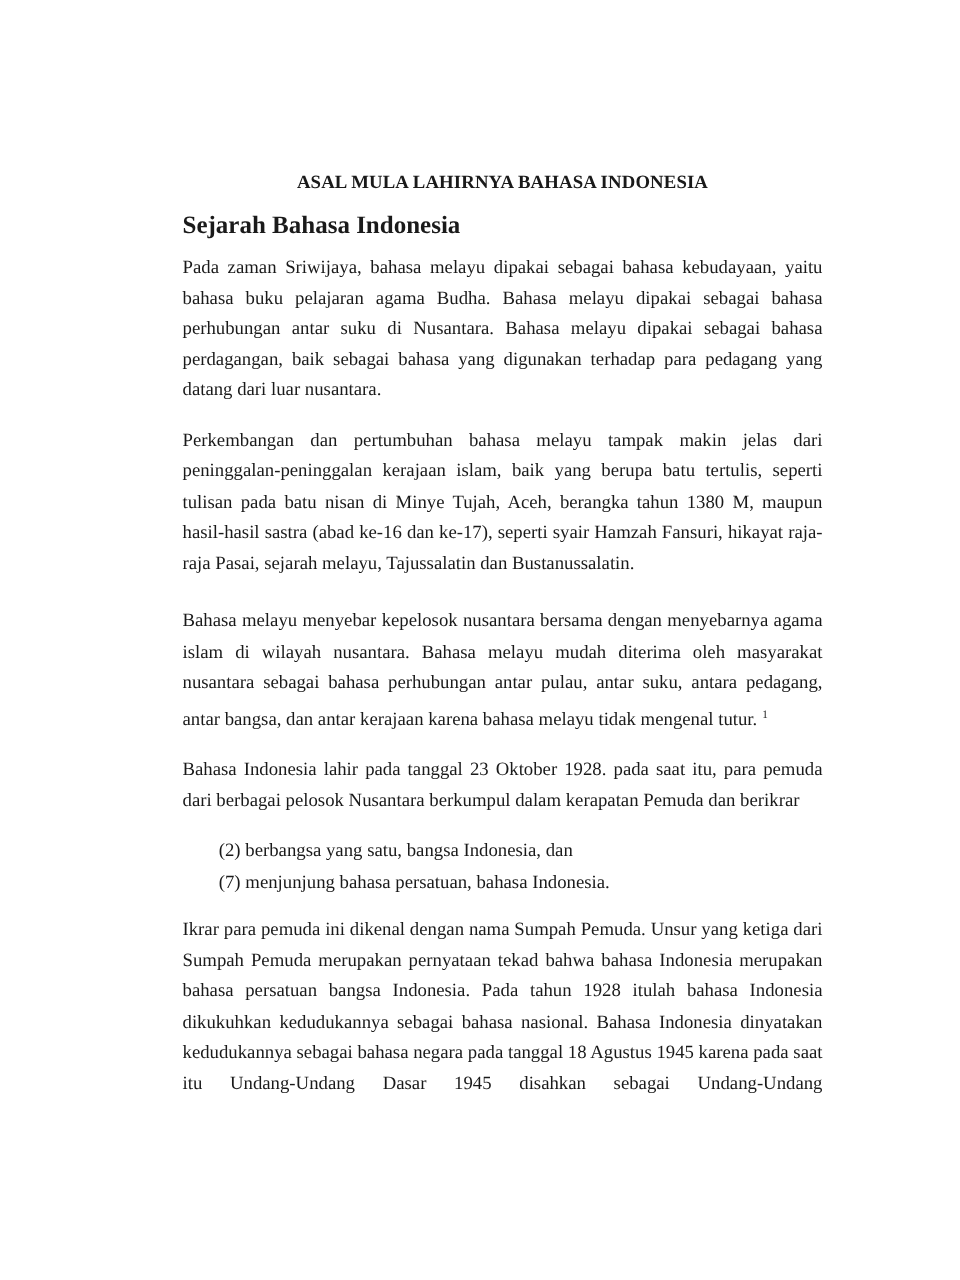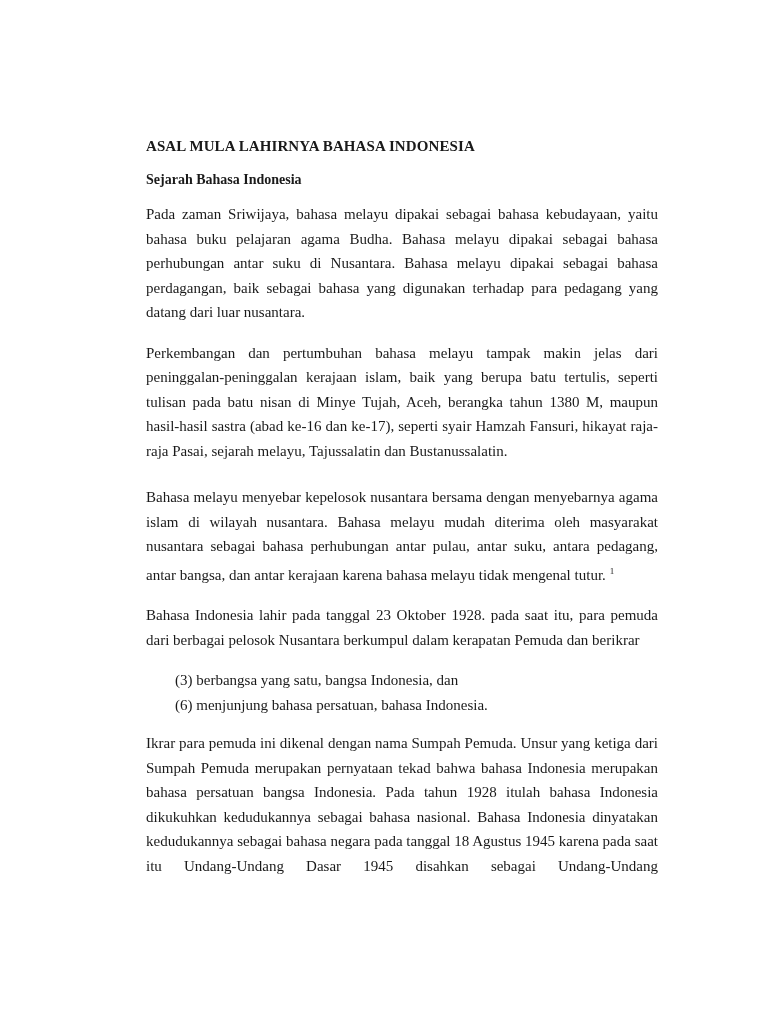--- a/index.html
+++ b/index.html
@@ -21,24 +21,25 @@
       top: 136px;
       width: 512px;
       font-size: 15px;
     }
     .title {
       font-weight: bold;
       font-size: 15px;
       line-height: 20px;
       margin: 0 0 14px 0;
       letter-spacing: 0.1px;
+      text-align: center;
     }
     .subtitle {
       font-weight: bold;
-      font-size: 14px;
+      font-size: 20px;
       line-height: 20px;
       margin: 0 0 10px 0;
     }
     .para {
       text-align: justify;
       line-height: 24.5px;
       margin: 12px 0 10px 0;
     }
     .para.last-line-justify {
       text-align-last: justify;
@@ -67,18 +68,18 @@
 
   <p class="para gap-mid"><span>Pada zaman Sriwijaya, bahasa melayu dipakai sebagai bahasa kebudayaan, yaitu bahasa buku  pelajaran agama Budha. Bahasa melayu dipakai sebagai bahasa perhubungan antar suku di Nusantara. Bahasa melayu dipakai sebagai bahasa perdagangan, baik sebagai bahasa yang digunakan terhadap para pedagang yang datang dari luar nusantara.</span></p>
 
   <p class="para gap-large"><span>Perkembangan dan pertumbuhan bahasa melayu tampak makin jelas dari peninggalan-peninggalan kerajaan islam, baik yang berupa batu tertulis, seperti tulisan pada batu nisan di Minye Tujah, Aceh, berangka tahun 1380 M, maupun hasil-hasil sastra (abad ke-16 dan ke-17), seperti syair Hamzah Fansuri, hikayat raja-raja Pasai, sejarah melayu, Tajussalatin dan Bustanussalatin.</span></p>
 
   <p class="para gap-mid"><span>Bahasa melayu menyebar kepelosok nusantara bersama dengan menyebarnya agama islam di wilayah nusantara. Bahasa melayu mudah diterima oleh masyarakat nusantara sebagai bahasa perhubungan antar pulau, antar suku, antara pedagang, antar bangsa, dan antar kerajaan karena bahasa melayu tidak mengenal tutur.</span><sup class="fn">1</sup></p>
 
   <p class="para gap-mid"><span>Bahasa Indonesia lahir pada tanggal 23 Oktober 1928. pada saat itu, para pemuda dari berbagai pelosok Nusantara berkumpul dalam kerapatan Pemuda dan berikrar</span></p>
 
   <ul class="oath-list">
-    <li>(3) berbangsa yang satu, bangsa Indonesia, dan</li>
-    <li>(6) menjunjung bahasa persatuan, bahasa Indonesia.</li>
+    <li>(2) berbangsa yang satu, bangsa Indonesia, dan</li>
+    <li>(7) menjunjung bahasa persatuan, bahasa Indonesia.</li>
   </ul>
 
   <p class="para last-line-justify"><span>Ikrar para pemuda ini dikenal dengan nama Sumpah Pemuda. Unsur yang ketiga dari Sumpah Pemuda merupakan pernyataan tekad bahwa bahasa Indonesia merupakan bahasa persatuan bangsa Indonesia. Pada tahun 1928 itulah bahasa Indonesia dikukuhkan kedudukannya sebagai bahasa nasional. Bahasa Indonesia dinyatakan kedudukannya sebagai bahasa negara pada tanggal 18 Agustus 1945 karena pada saat itu Undang-Undang Dasar 1945 disahkan sebagai Undang-Undang</span></p>
 </div>
 
 </body></html>

